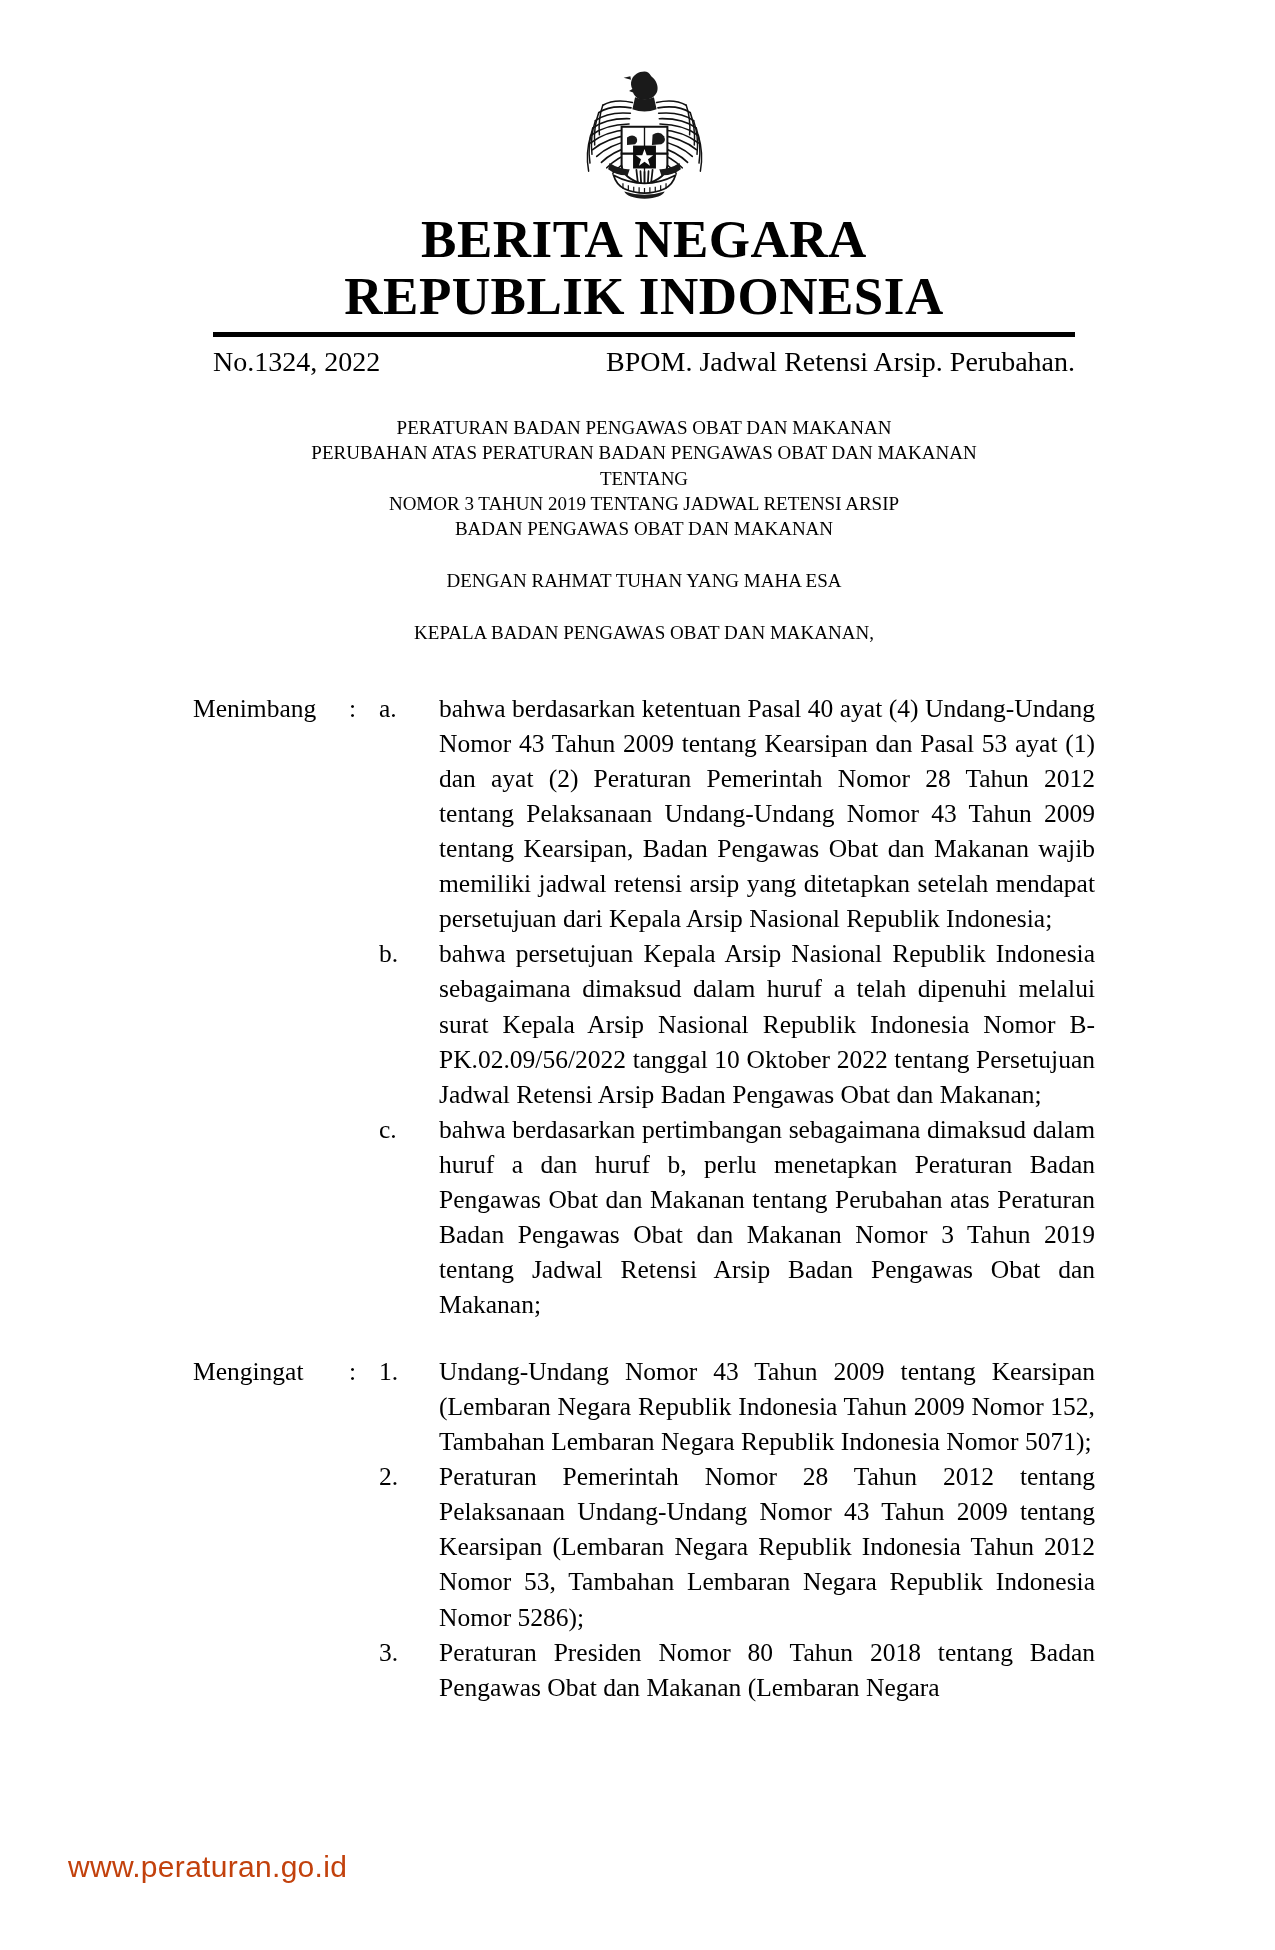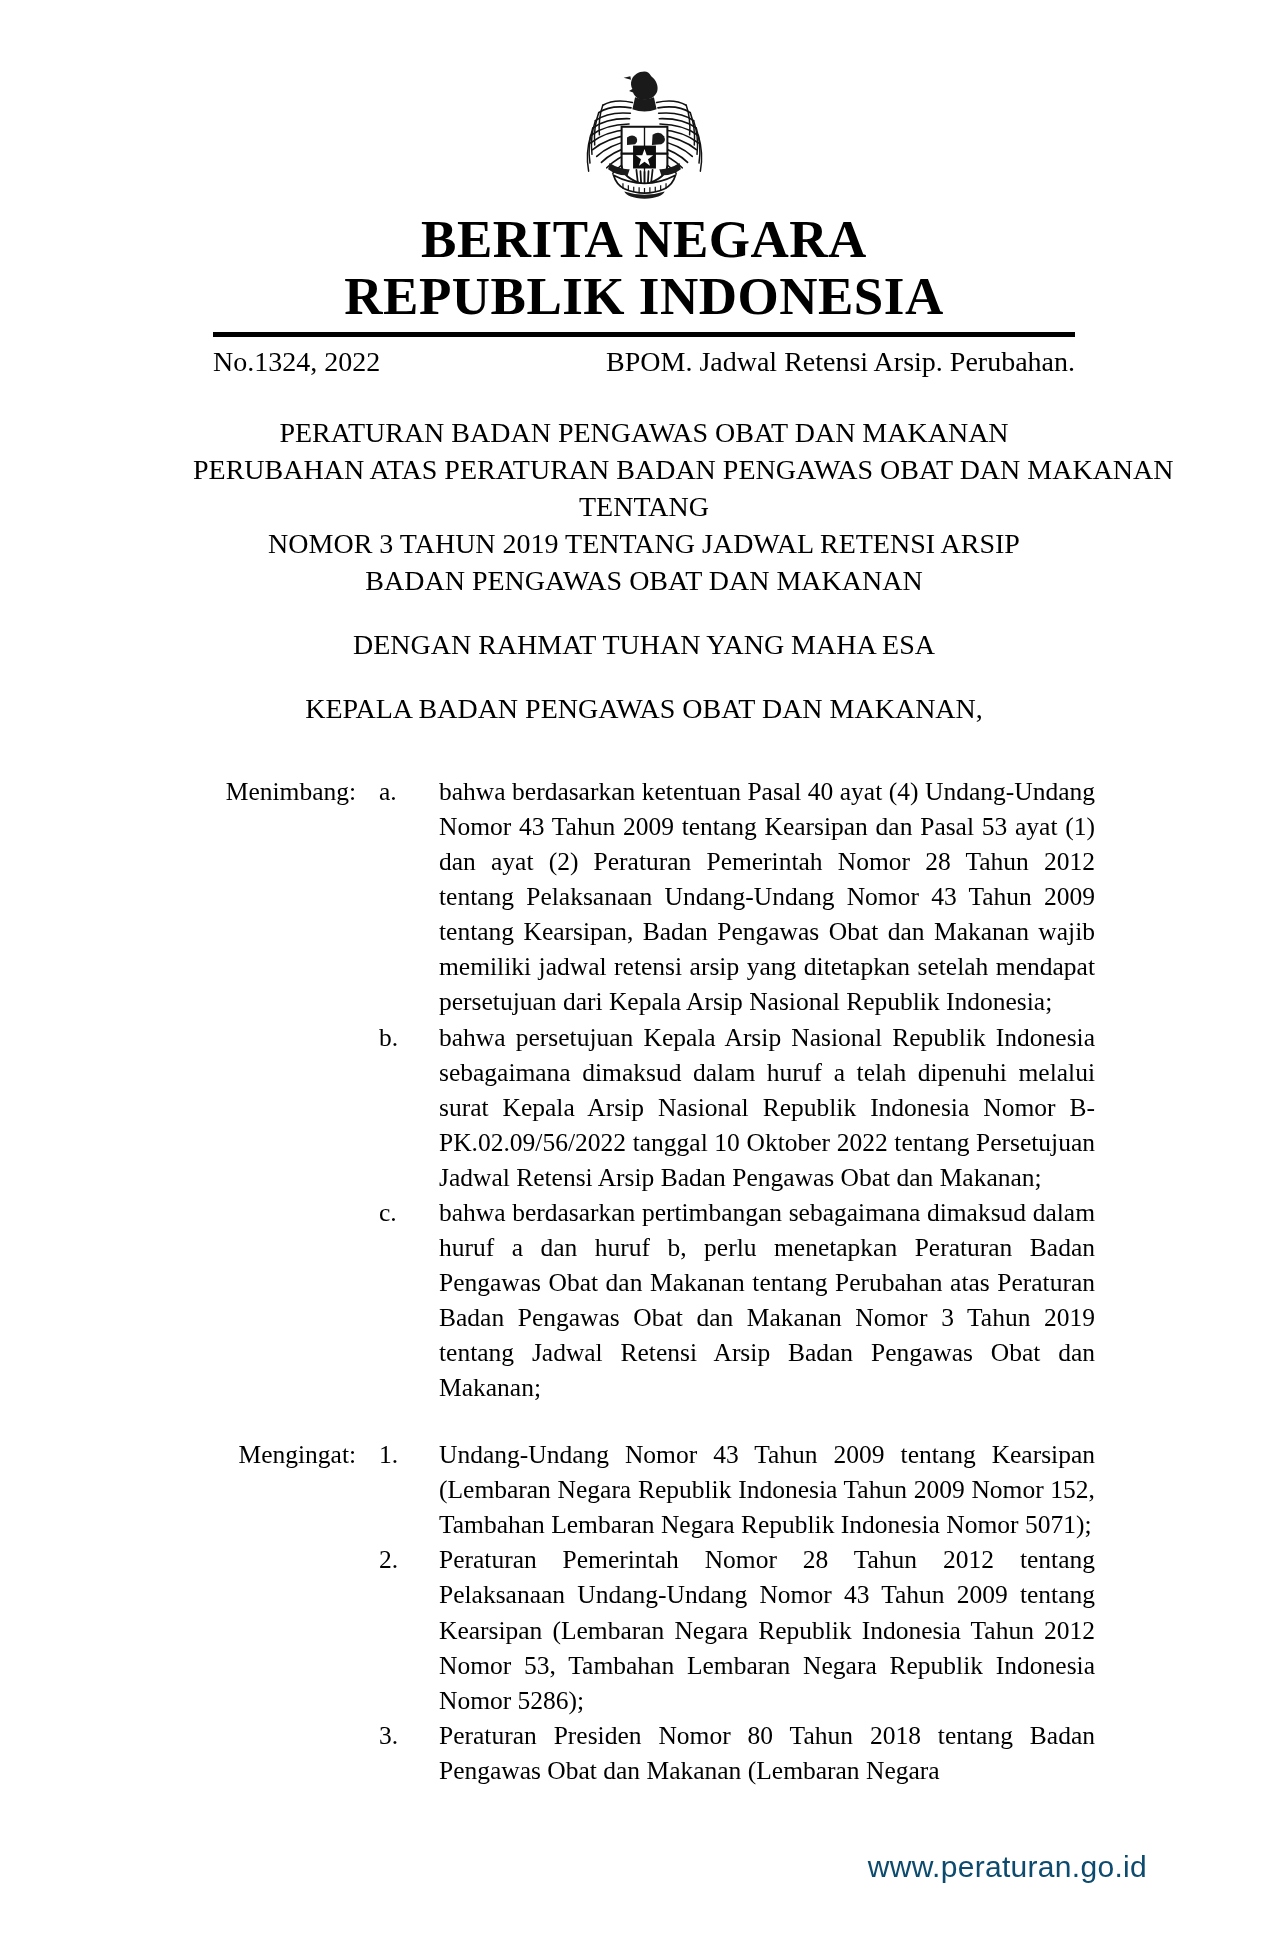--- a/index.html
+++ b/index.html
@@ -65,42 +65,42 @@
   .no-row .no-right {
     flex: 1 1 auto;
     text-align: right;
   }
 
   
   .title-block {
     margin: 0 112px;
     padding-top: 36px;
     text-align: center;
-    font-size: 28px;
+    font-size: 19px;
     line-height: 1.32;
   }
   .title-block .tline { white-space: nowrap; }
   .gap-sm { height: 27px; }
 
   
   .body-block {
     margin: 0 112px;
     padding-top: 46px;
   }
   .clause {
     display: flex;
     align-items: flex-start;
     font-size: 25.5px;
     line-height: 1.375;
   }
   .clause + .clause { margin-top: 0; }
   .lbl {
     flex: 0 0 156px;
     width: 156px;
-    text-align: right;
+    text-align: left;
   }
   .colon {
     flex: 0 0 30px;
     width: 30px;
     text-align: left;
   }
   .marker {
     flex: 0 0 60px;
     width: 60px;
     text-align: left;
@@ -112,25 +112,25 @@
     hyphens: none;
   }
   .section-gap { height: 32px; }
 
   
   .footer {
     position: absolute;
     left: 0;
     right: 0;
     bottom: 66px;
-    text-align: right;
+    text-align: left;
     padding-right: 60px;
     font-family: "Liberation Sans", "DejaVu Sans", sans-serif;
     font-size: 30px;
-    color: #0c4a6e;
+    color: #c2410c;
     letter-spacing: 0.3px;
   }
 </style>
 </head>
 <body>
 
 <div class="page">
 
   <div class="masthead">
 

